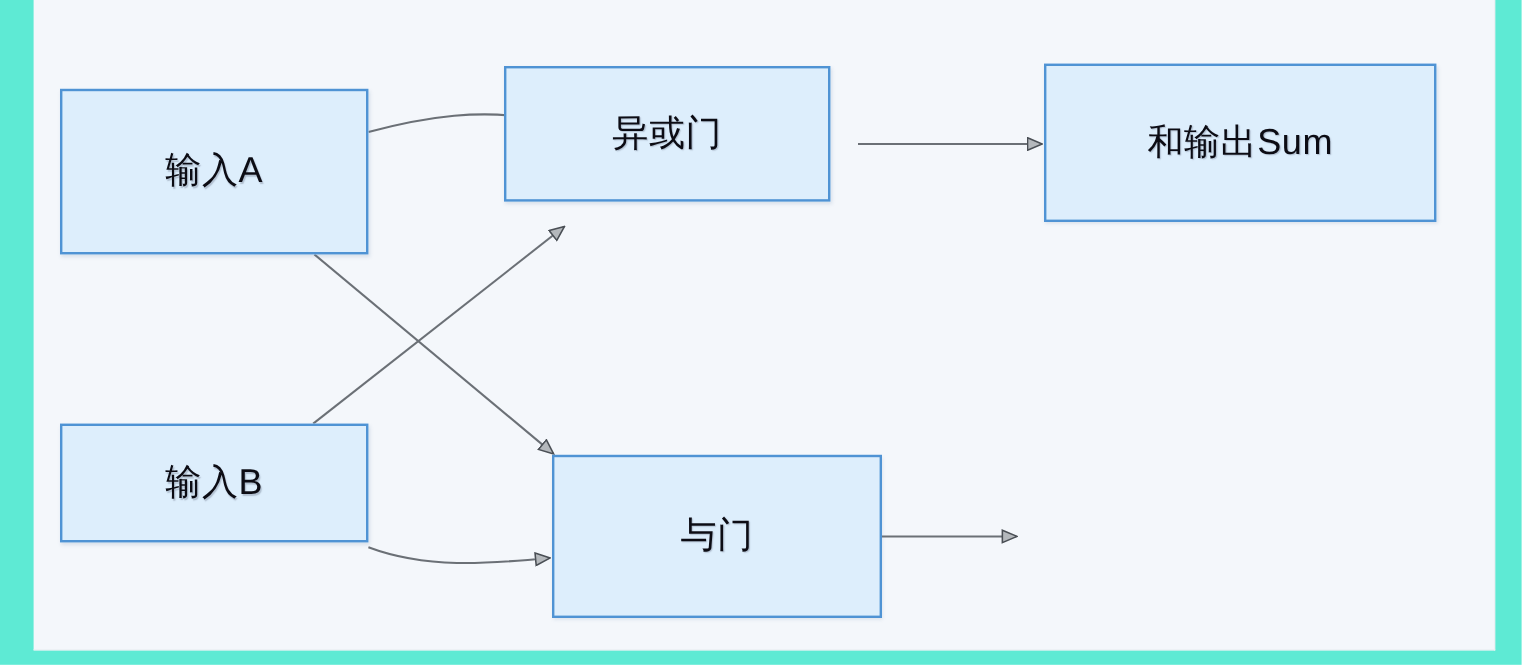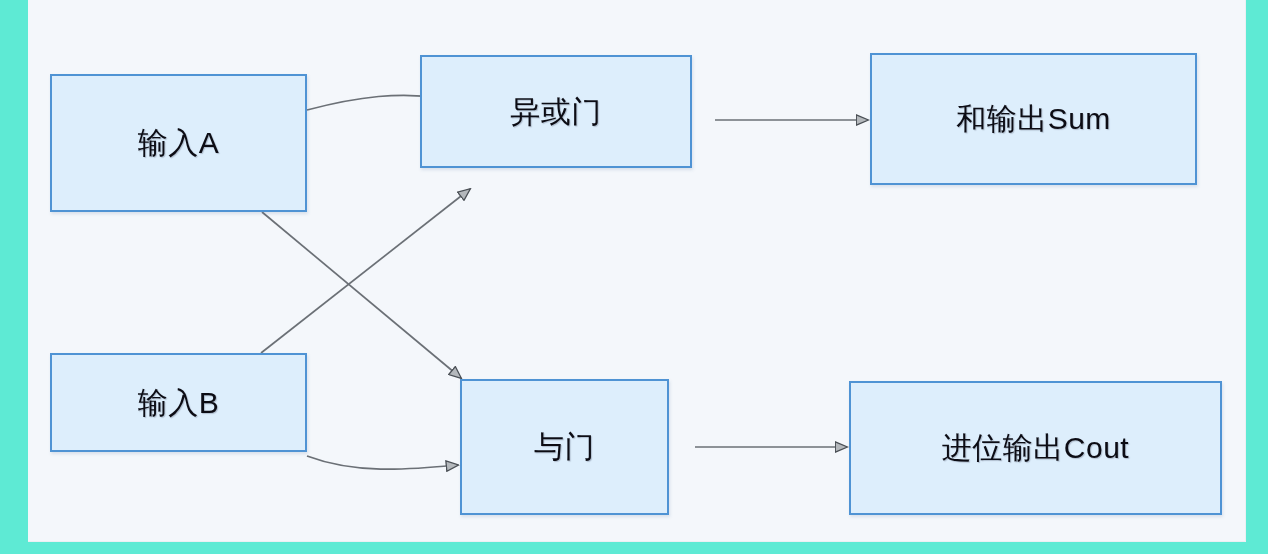--- a/index.html
+++ b/index.html
@@ -59,21 +59,21 @@
     letter-spacing: 0.5px;
     white-space: nowrap;
     text-shadow: 1px 1px 1px rgba(120,130,150,0.45);
   }
 
   
   #node-input-a   { left: 50px;  top: 74px;  width: 257px; height: 138px; }
   #node-xor-gate  { left: 420px; top: 55px;  width: 272px; height: 113px; }
   #node-sum-out   { left: 870px; top: 53px;  width: 327px; height: 132px; text-align: right; }
   #node-input-b   { left: 50px;  top: 353px; width: 257px; height: 99px; }
-  #node-and-gate  { left: 460px; top: 379px; width: 209px; height: 136px; }
+  #node-and-gate  { left: 460px; top: 379px; width: 275px; height: 136px; }
   #node-cout-out  { left: 849px; top: 381px; width: 373px; height: 134px; }
 </style>
 </head>
 <body>
 
 <div id="diagram-root">
 
   <div id="canvas"></div>
 
   <svg id="edge-layer" width="1268" height="554" viewBox="0 0 1268 554" xmlns="http://www.w3.org/2000/svg">
@@ -109,17 +109,14 @@
   </div>
 
   <div class="node" id="node-input-b">
     <span class="node-label">输入B</span>
   </div>
 
   <div class="node" id="node-and-gate">
     <span class="node-label">与门</span>
   </div>
 
-  <div class="node" id="node-cout-out">
-    <span class="node-label">进位输出Cout</span>
-  </div>
 
 </div>
 
 </body></html>

